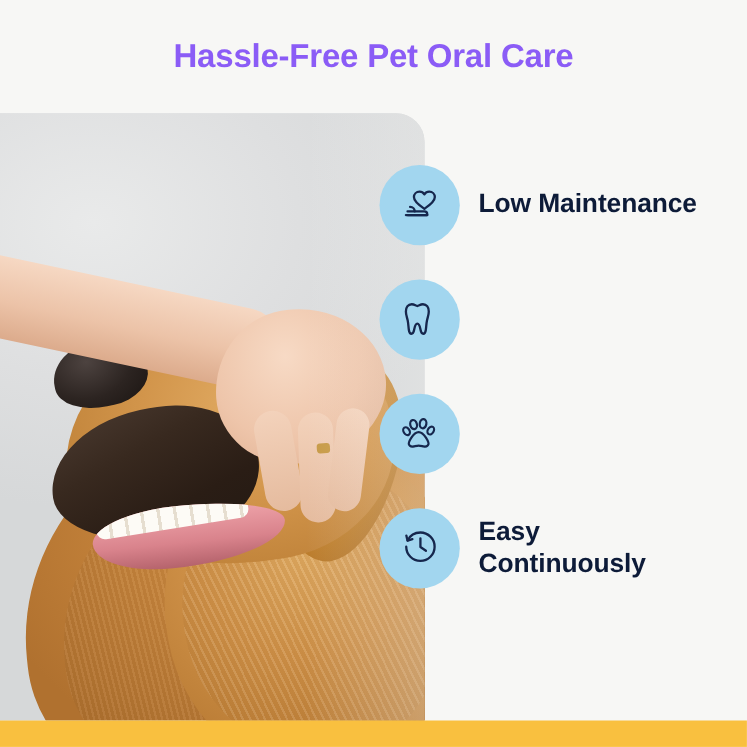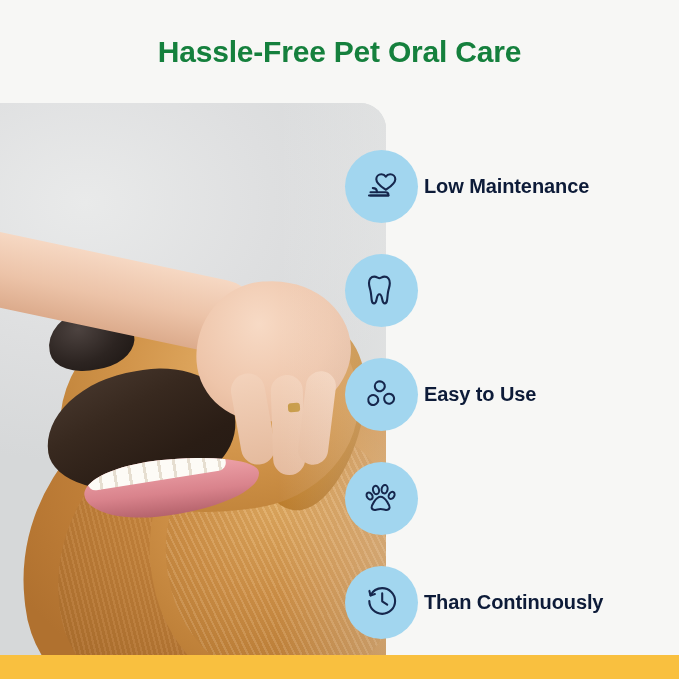--- a/index.html
+++ b/index.html
@@ -10,21 +10,21 @@
     font-family:"Liberation Sans", sans-serif;
     overflow:hidden;
   }
 
   
   .headline {
     position:absolute;
     top:0; left:0;
     width:679px; height:103px;
     display:flex; align-items:center; justify-content:center;
-    color:#15803d;
+    color:#8b5cf6;
     font-size:30px;
     font-weight:bold;
     letter-spacing:-0.2px;
     white-space:nowrap;
   }
 
   
   .photo-panel {
     position:absolute;
     left:0; top:103px;
@@ -196,23 +196,23 @@
     position:relative;
     flex:0 0 auto;
     width:73px; height:73px;
     border-radius:50%;
     background:#a2d6ef;
     display:flex; align-items:center; justify-content:center;
     z-index:3;
   }
   .icon-circle svg { display:block; }
   .feature-label {
-    margin-left:6px;
+    margin-left:17px;
     color:#0d1b38;
-    font-size:20px;
+    font-size:24px;
     font-weight:bold;
     line-height:1.22;
     letter-spacing:-0.1px;
     max-width:205px;
   }
 
   
   .bottom-bar {
     position:absolute;
     left:0; bottom:0;
@@ -264,30 +264,20 @@
   </div>
 
   <div class="feature-row">
     <div class="icon-circle">
       <svg width="44" height="44" viewBox="0 0 44 44" fill="none" stroke="#16274d" stroke-width="2.1" stroke-linecap="round" stroke-linejoin="round">
         <path d="M14.3 8.6c-3.3 0-5.3 2.8-5.3 6.6 0 3.1 1.0 5.1 1.6 8.0 0.6 2.8 0.7 6.0 1.1 8.8 0.3 2.2 1.0 3.4 2.3 3.4 1.5 0 2.1-1.5 2.5-3.6 0.5-2.7 0.9-5.6 2.9-5.6s2.4 2.9 2.9 5.6c0.4 2.1 1.0 3.6 2.5 3.6 1.3 0 2.0-1.2 2.3-3.4 0.4-2.8 0.5-6.0 1.1-8.8 0.6-2.9 1.6-4.9 1.6-8.0 0-3.8-2.0-6.6-5.3-6.6-2.6 0-3.7 1.6-5.1 1.6s-2.5-1.6-5.1-1.6z"></path>
       </svg>
     </div>
   </div>
 
-  <div class="feature-row">
-    <div class="icon-circle">
-      <svg width="44" height="44" viewBox="0 0 44 44" fill="none" stroke="#16274d" stroke-width="2.1" stroke-linecap="round" stroke-linejoin="round">
-        <path d="M18.2 9.6c2.6-0.9 5.6 0.6 6.4 3.2 0.8 2.6-0.8 5.4-3.4 6.2-2.6 0.9-5.3-0.5-6.1-3.1-0.8-2.6 0.5-5.4 3.1-6.3z"></path>
-        <path d="M11.6 23.3c2.6-0.9 5.6 0.6 6.4 3.2 0.8 2.6-0.8 5.4-3.4 6.2-2.6 0.9-5.3-0.5-6.1-3.1-0.8-2.6 0.5-5.4 3.1-6.3z"></path>
-        <path d="M27.5 22.0c2.6-0.9 5.6 0.6 6.4 3.2 0.8 2.6-0.8 5.4-3.4 6.2-2.6 0.9-5.3-0.5-6.1-3.1-0.8-2.6 0.5-5.4 3.1-6.3z"></path>
-      </svg>
-    </div>
-    <div class="feature-label">Easy to Use</div>
-  </div>
 
   <div class="feature-row">
     <div class="icon-circle">
       <svg width="44" height="44" viewBox="0 0 44 44" fill="none" stroke="#16274d" stroke-width="2.0" stroke-linecap="round" stroke-linejoin="round">
         <ellipse cx="16.0" cy="14.0" rx="3.0" ry="4.2" transform="rotate(-14 16 14)"></ellipse>
         <ellipse cx="24.6" cy="13.2" rx="3.0" ry="4.2" transform="rotate(10 24.6 13.2)"></ellipse>
         <ellipse cx="9.6" cy="20.0" rx="2.7" ry="3.8" transform="rotate(-32 9.6 20)"></ellipse>
         <ellipse cx="31.6" cy="19.4" rx="2.7" ry="3.8" transform="rotate(30 31.6 19.4)"></ellipse>
         <path d="M20.6 20.8c3.0 0 5.0 2.6 6.6 5.1 1.5 2.4 2.8 4.3 2.3 6.0-0.5 1.7-2.6 2.3-4.6 1.9-1.5-0.3-3.0-0.7-4.3-0.7s-2.8 0.4-4.3 0.7c-2.0 0.4-4.1-0.2-4.6-1.9-0.5-1.7 0.8-3.6 2.3-6.0 1.6-2.5 3.6-5.1 6.6-5.1z"></path>
       </svg>
@@ -295,18 +285,18 @@
   </div>
 
   <div class="feature-row">
     <div class="icon-circle">
       <svg width="44" height="44" viewBox="0 0 44 44" fill="none" stroke="#16274d" stroke-width="2.1" stroke-linecap="round" stroke-linejoin="round">
         <path d="M10.6 15.3c2.1-4.3 6.5-7.2 11.6-7.2 7.1 0 12.9 5.8 12.9 12.9S29.3 33.9 22.2 33.9 9.3 28.1 9.3 21.0"></path>
         <path d="M14.9 14.1l-4.4 1.4-1.1-4.6"></path>
         <path d="M22.2 13.4v7.9l5.0 3.4"></path>
       </svg>
     </div>
-    <div class="feature-label">Than Continuously</div>
+    <div class="feature-label">Easy Continuously</div>
   </div>
 
 </div>
 
 <div class="bottom-bar"></div>
 
 </body></html>

